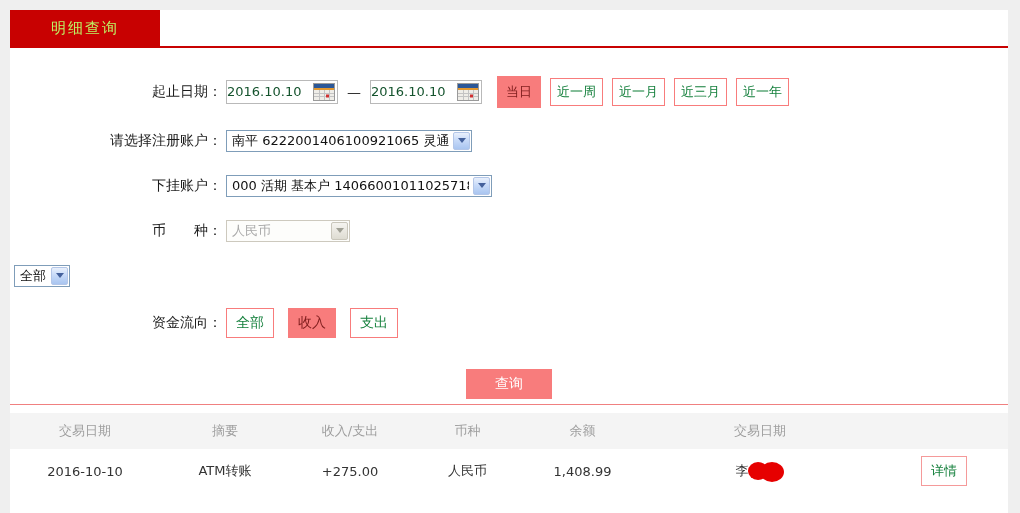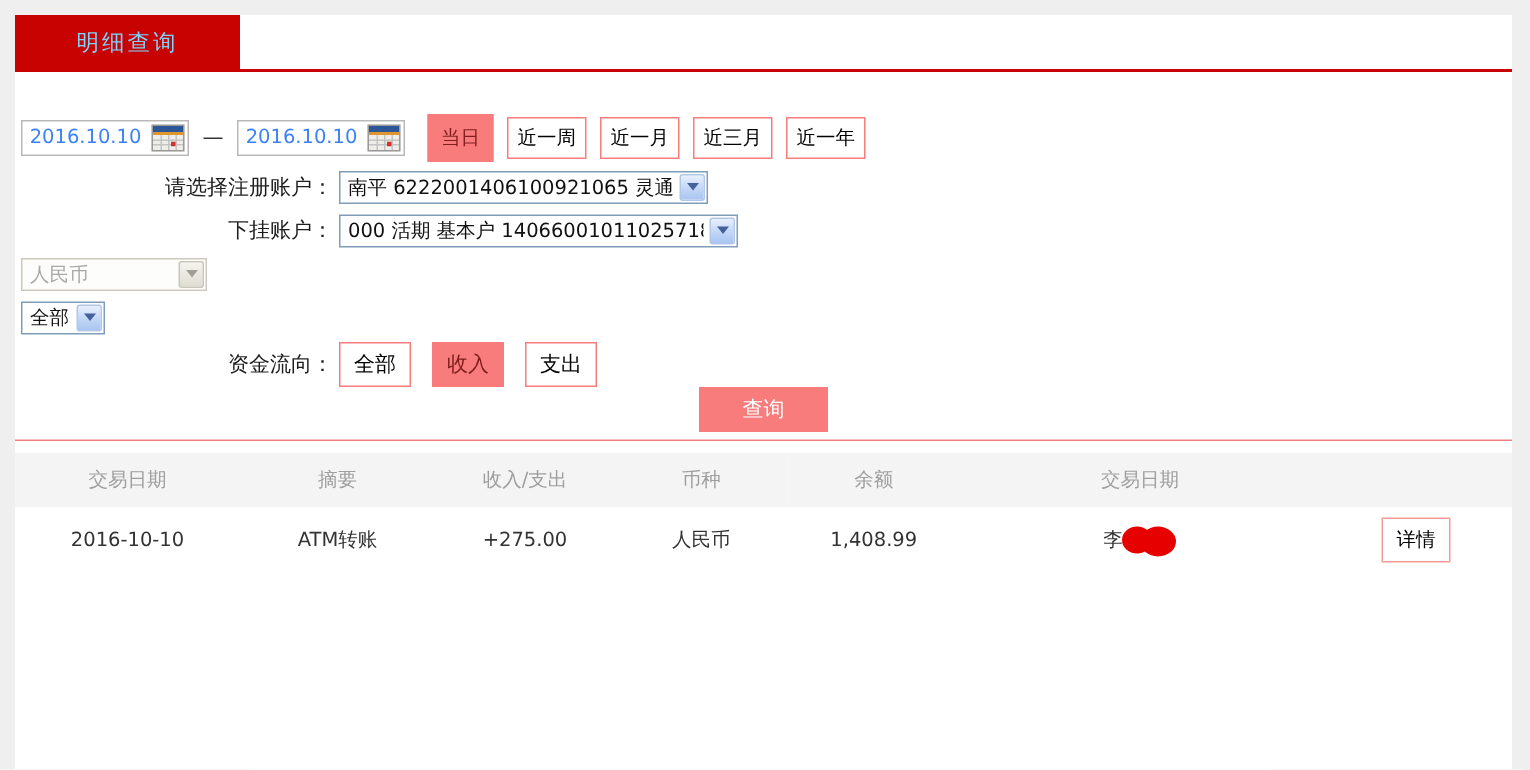--- a/index.html
+++ b/index.html
@@ -11,64 +11,64 @@
     overflow: hidden;
   }
   .panel {
     position: absolute; left: 10px; top: 10px;
     width: 998px; height: 503px; background: #fff;
   }
   
   .tab {
     position: absolute; left: 0; top: 0;
     width: 150px; height: 36px;
-    background: #c80101; color: #7dd3fc;
+    background: #c80101; color: #bef264;
     font-size: 15px; line-height: 36px; text-align: center;
     letter-spacing: 2px; cursor: pointer;
   }
   .tab-underline {
     position: absolute; left: 0; top: 36px;
     width: 100%; height: 2px; background: #c80101;
   }
   
   .form { position: absolute; left: 0; top: 38px; width: 100%; }
-  .form-row { display: flex; align-items: center; min-height: 25px; margin-top: 4px; }
+  .form-row { display: flex; align-items: center; min-height: 25px; margin-top: 20px; }
   .form-row.first { margin-top: 28px; }
   .flabel {
     flex: none; width: 212px; text-align: right;
     font-size: 14px; color: #1c1c1c; white-space: pre;
   }
   .controls { display: flex; align-items: center; margin-left: 4px; }
 
   
   .date-input {
     position: relative; width: 112px; height: 24px;
     border: 1px solid #b9b9b9; background: #fff; cursor: text;
   }
   .date-input .val {
     position: absolute; left: 0; right: 26px; top: 0;
-    line-height: 22px; text-align: center;
-    font-size: 13px; color: #3b82f6;
+    line-height: 22px; text-align: left;
+    font-size: 13px; color: #14532d;
   }
   .cal-btn {
     position: absolute; right: 2px; top: 2px;
     width: 22px; height: 18px; padding: 0;
     border: 1px solid #9a9a9a; background: #e9e7e2; cursor: pointer;
   }
   .cal-btn svg { display: block; width: 20px; height: 16px; }
   .dash { margin: 0 9px; font-size: 14px; color: #333; }
 
   
   .btn-solid {
     background: #f87c7c; color: #7f1d1d; border: 1px solid #f87c7c;
     font-size: 13px; padding: 6px 8px; cursor: pointer;
     font-family: inherit; white-space: nowrap;
   }
   .btn-outline {
-    background: #fff; color: #000000; border: 1px solid #f87c7c;
+    background: #fff; color: #15803d; border: 1px solid #f87c7c;
     font-size: 13px; padding: 4px 6px; cursor: pointer;
     font-family: inherit; white-space: nowrap;
   }
   .btn-today { margin-left: 15px; }
   .btn-range { margin-left: 9px; }
 
   
   .xps {
     display: inline-flex; align-items: center;
     height: 22px; border: 1px solid #7f9db9; background: #fff;
@@ -97,21 +97,21 @@
   .w-reg { width: 246px; }
   .w-sub { width: 266px; }
   .w-cur { width: 124px; }
   .w-biz { width: 56px; }
   .w-fmt { width: 148px; }
 
   
   .flow-btn { font-size: 14px; padding: 5px 9px; margin-right: 14px; }
 
   
-  .query-row { margin-top: 0; text-align: center; }
+  .query-row { margin-top: 31px; text-align: center; }
   .btn-query {
     width: 86px; height: 30px; font-size: 14px;
     background: #f87c7c; color: #fff; border: none; cursor: pointer;
     font-family: inherit;
   }
 
   
   .download-row {
     display: flex; align-items: center;
     margin-top: 20px; padding-left: 186px; font-size: 14px; color: #1c1c1c;
@@ -137,20 +137,21 @@
 <body>
 
 <div class="panel">
 
   <div class="tab">明细查询</div>
   <div class="tab-underline"></div>
 
   <div class="form">
 
     <div class="form-row first">
+      <span class="flabel">起止日期：</span>
       <div class="controls">
         <div class="date-input">
           <span class="val">2016.10.10</span>
           <button class="cal-btn">
             <svg viewBox="0 0 20 16">
               <rect x="0" y="0" width="20" height="16" fill="#efede8"></rect>
               <rect x="0" y="0" width="20" height="4" fill="#2b5797"></rect>
               <rect x="0" y="4" width="20" height="2" fill="#e0962e"></rect>
               <g stroke="#c3c3c3" stroke-width="1">
                 <line x1="0" y1="9.5" x2="20" y2="9.5"></line>
@@ -204,20 +205,21 @@
       <span class="flabel">下挂账户：</span>
       <div class="controls">
         <div class="xps w-sub">
           <span class="xval">000 活期 基本户 1406600101102571848</span>
           <span class="arrow"></span>
         </div>
       </div>
     </div>
 
     <div class="form-row">
+      <span class="flabel">币　　种：</span>
       <div class="controls">
         <div class="xps disabled w-cur">
           <span class="xval">人民币</span>
           <span class="arrow"></span>
         </div>
       </div>
     </div>
 
     <div class="form-row">
       <div class="controls">

